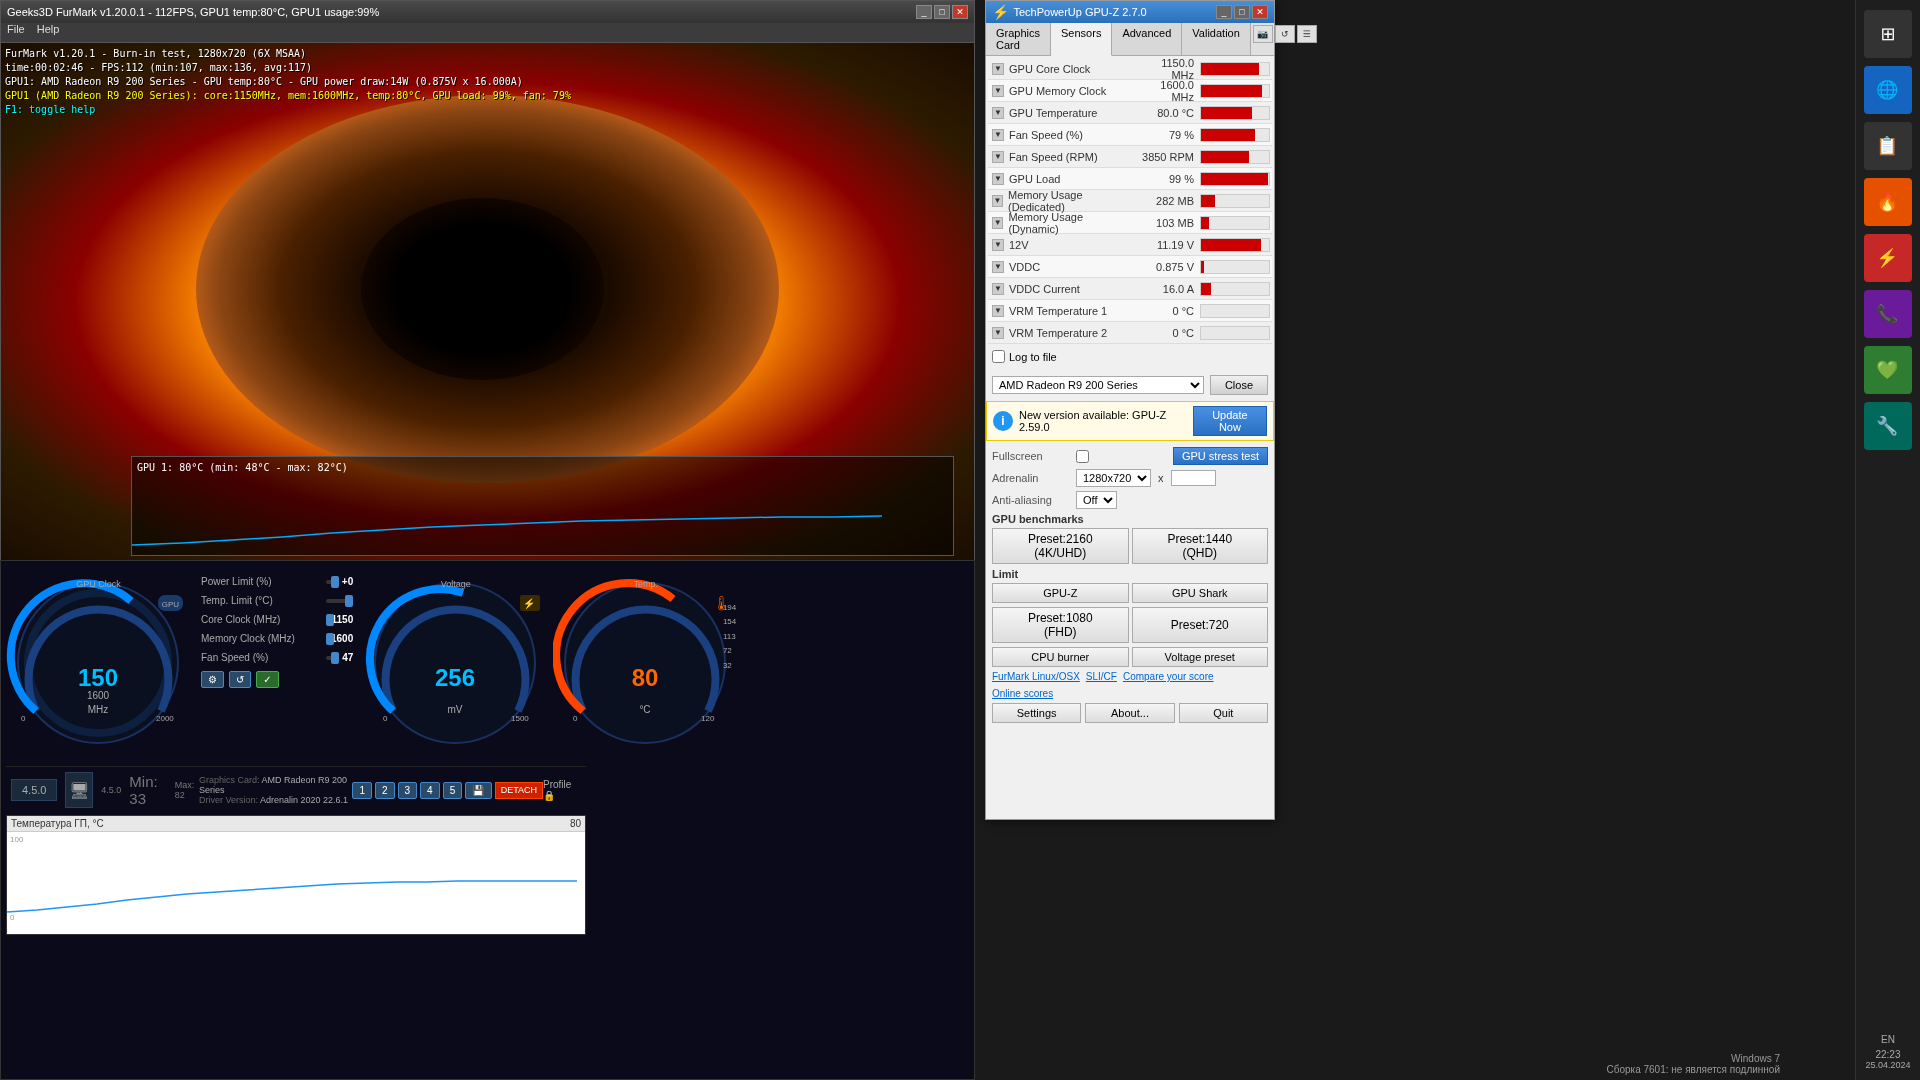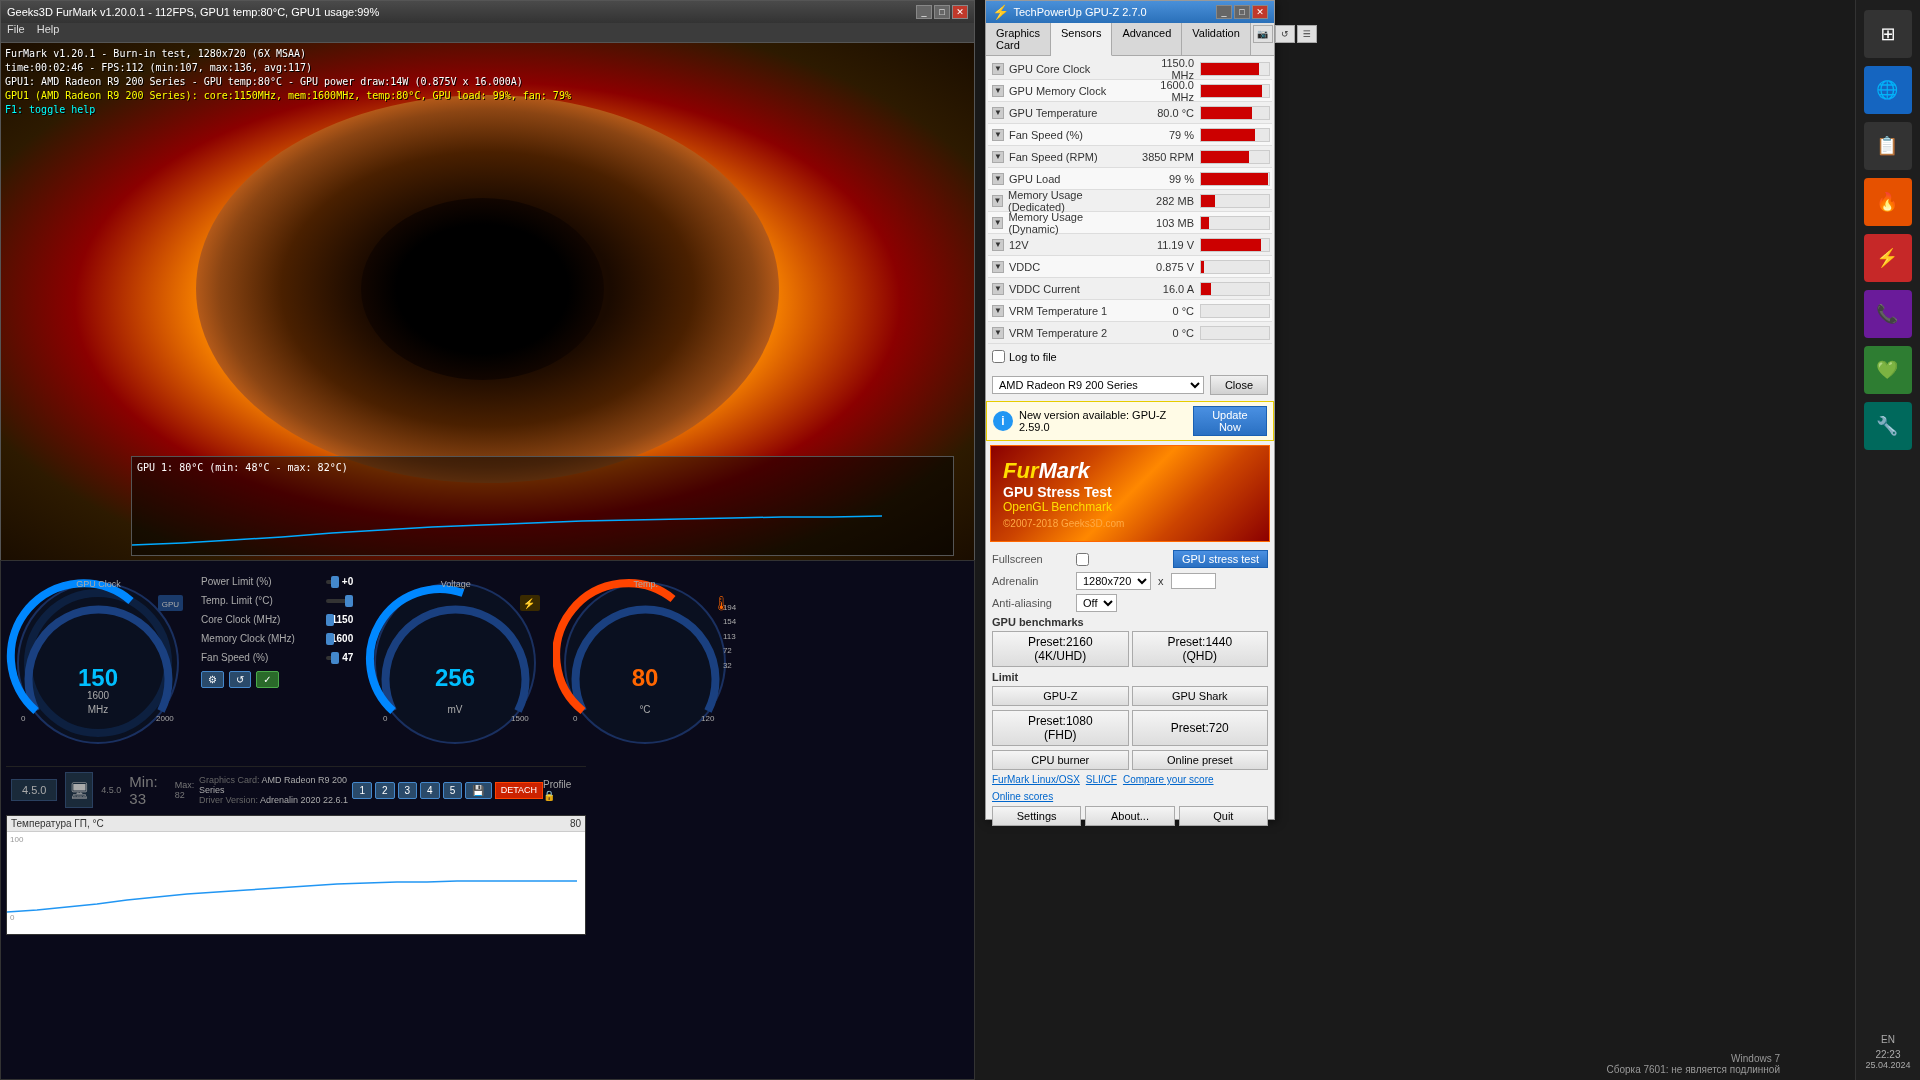--- a/index.html
+++ b/index.html
@@ -550,21 +550,21 @@
           <path d="M 30 140 A 70 70 0 1 1 155 140" fill="none" stroke="#1a4080" stroke-width="8"></path>
           <path d="M 30 140 A 70 70 0 1 1 125 30" fill="none" stroke="#0088ff" stroke-width="8"></path>
 
           <text x="92" y="115" text-anchor="middle" fill="#00bfff" font-size="24" font-weight="bold">150</text>
           <text x="92" y="128" text-anchor="middle" fill="#aaa" font-size="10">1600</text>
           <text x="92" y="142" text-anchor="middle" fill="#aaa" font-size="10">MHz</text>
           <text x="15" y="150" fill="#aaa" font-size="8">0</text>
           <text x="150" y="150" fill="#aaa" font-size="8">2000</text>
         </svg>
         <div style="position:absolute;top:8px;left:50%;transform:translateX(-50%);color:#aaa;font-size:9px;">GPU Clock</div>
-        <div style="position:absolute;top:24px;right:8px;background:#1a3a6a;padding:2px 4px;border-radius:2px;">
+        <div style="position:absolute;top:24px;right:8px;background:#1a3a6a;padding:2px 4px;border-radius:7px;">
           <span style="color:#aaa;font-size:8px;">GPU</span>
         </div>
       </div>
 
       <div id="controls-section">
         <div class="control-row">
           <span class="control-label">Power Limit (%)</span>
           <div class="slider-track">
               <div class="slider-thumb" style="left:50%"></div>
             </div>
@@ -856,28 +856,20 @@
     </select>
     <button class="close-main-btn">Close</button>
   </div>
 
   <div class="update-bar">
     <div class="info-icon">i</div>
     <span>New version available: GPU-Z 2.59.0</span>
     <button class="update-btn">Update Now</button>
   </div>
 
-  <div id="furmark-banner">
-    <div class="banner-title">
-      <span style="color:#ffdd00;">Fur</span><span style="color:#fff;">Mark</span>
-    </div>
-    <div class="banner-subtitle">GPU Stress Test</div>
-    <div class="banner-sub2">OpenGL Benchmark</div>
-    <div class="banner-copy">©2007-2018 Geeks3D.com</div>
-  </div>
 
 
   <div id="furmark-controls">
     <div class="fc-row">
       <span class="fc-label">Fullscreen</span>
       <input type="checkbox" class="fc-checkbox" style="">
       <button class="fc-btn fc-btn-blue" style="margin-left:auto;">GPU stress test</button>
     </div>
     <div class="fc-row">
       <span class="fc-label">Adrenalin</span>
@@ -902,21 +894,21 @@
     <div class="tools-row">
       <button class="tool-btn">GPU-Z</button>
       <button class="tool-btn">GPU Shark</button>
     </div>
     <div class="tools-row">
       <button class="preset-btn">Preset:1080<br>(FHD)</button>
       <button class="preset-btn">Preset:720</button>
     </div>
     <div class="tools-row">
       <button class="tool-btn">CPU burner</button>
-      <button class="tool-btn">Online preset</button>
+      <button class="tool-btn">Voltage preset</button>
     </div>
     <div class="bottom-links">
       <span class="bottom-link">FurMark Linux/OSX</span>
       <span class="bottom-link">SLI/CF</span>
       <span class="bottom-link">Compare your score</span>
       <span class="bottom-link">Online scores</span>
     </div>
     <div class="bottom-actions">
       <button class="action-btn">Settings</button>
       <button class="action-btn">About...</button>

